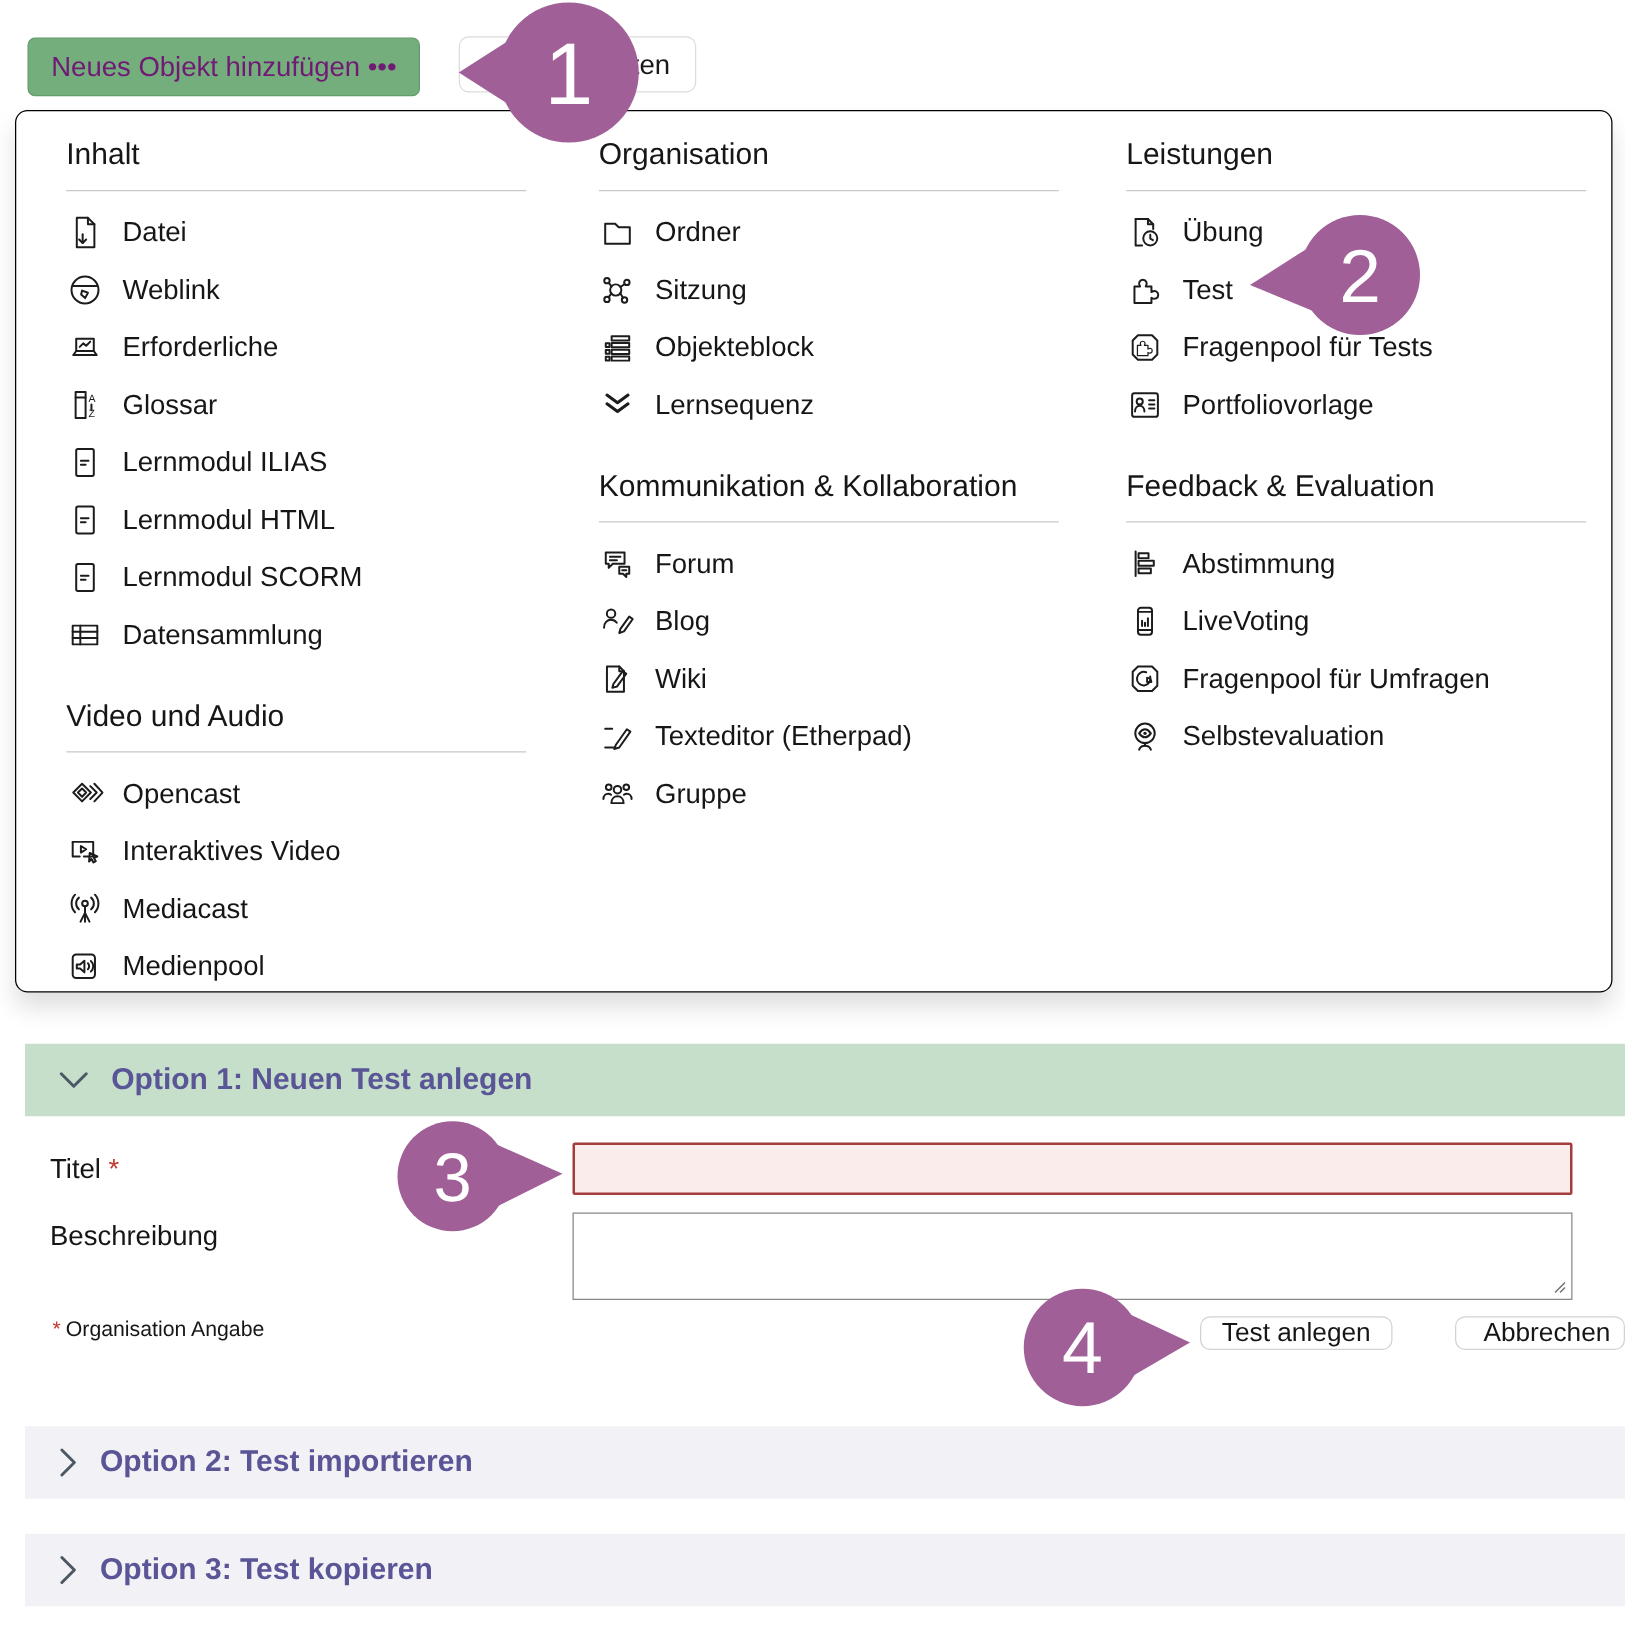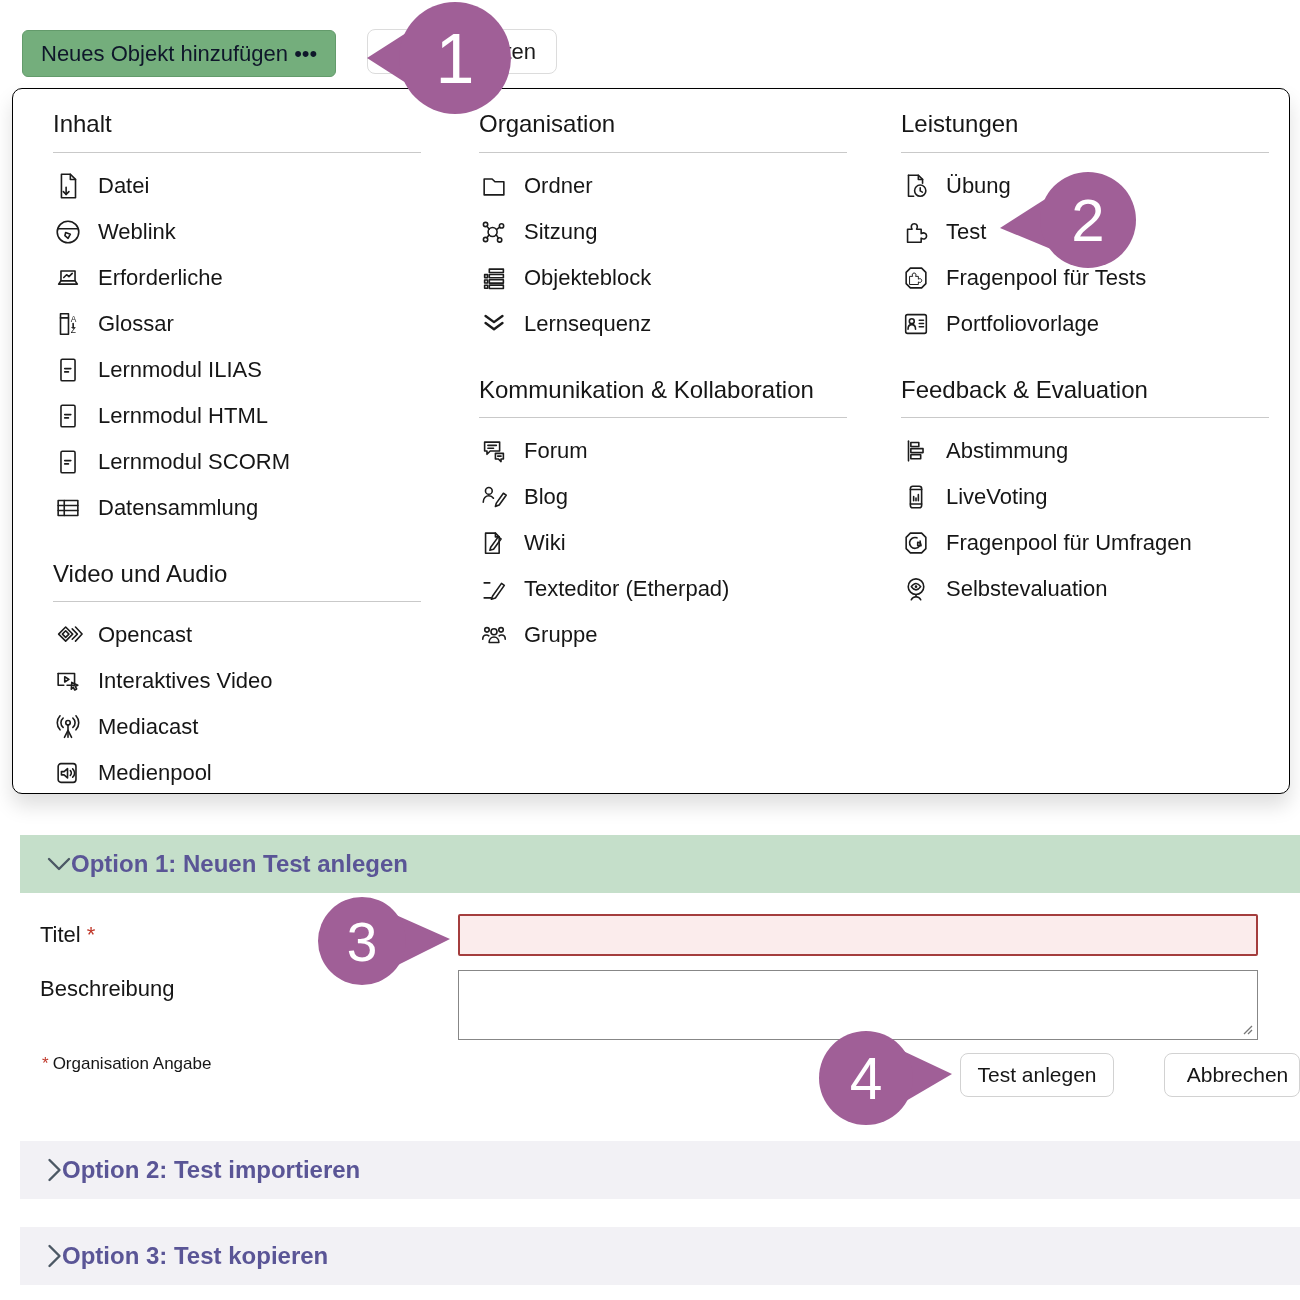--- a/index.html
+++ b/index.html
@@ -2,59 +2,59 @@
 <html lang="de" style="--add-bg: #74ae7c; --bar1-bg: #c5dfca; --barg-bg: #f2f1f5; --opt-color: #5a5596; --err-border: #a43d3d; --err-bg: #fbecec; --red: #c0392b;"><head>
 <meta charset="utf-8">
 <style>
   html,body{margin:0;padding:0;background:#fff;}
   body{font-family:"Liberation Sans","DejaVu Sans",sans-serif;color:#161616;}
   .page{position:relative;width:1300px;height:1300px;background:#fff;overflow:hidden;}
 
   
   .btn-add{position:absolute;left:22px;top:30px;height:47px;padding:0 18px;
     background:var(--add-bg,#74ae7c);border:1px solid #639b6b;border-radius:6px;
-    font-family:inherit;font-size:22px;color:#0f172a;cursor:pointer;}
+    font-family:inherit;font-size:22px;color:#701a75;cursor:pointer;}
   .btn-partial{position:absolute;left:367px;top:29px;width:190px;height:45px;
     background:#fff;border:1px solid #dcdcdc;border-radius:8px;font-family:inherit;
     font-size:22px;color:#1a1a1a;text-align:right;padding-right:20px;cursor:pointer;}
 
   
   .panel{position:absolute;left:12px;top:88px;width:1276px;height:704px;background:#fff;
     border:1px solid #000000;border-radius:10px;box-shadow:0 12px 20px rgba(0,0,0,.13);}
   .col{position:absolute;top:20px;width:368px;}
   .menu-section + .menu-section{margin-top:28px;}
   .section-title{font-size:24px;line-height:1.28;color:#161616;padding:0 30px 12px 0;
     border-bottom:1px solid #c9c9c9;margin-bottom:10px;}
   .menu-item{display:flex;align-items:center;gap:15px;height:46px;font-size:22px;cursor:pointer;}
   .mi-icon{flex:0 0 30px;}
   .mi-label{white-space:nowrap;}
 
   
   .bar{position:absolute;left:20px;width:1280px;height:58px;display:flex;align-items:center;
-    padding-left:27px;box-sizing:border-box;cursor:pointer;}
+    gap:18px;padding-left:27px;box-sizing:border-box;cursor:pointer;}
   .bar1{top:835px;background:var(--bar1-bg,#c5dfca);}
   .bar2{top:1141px;background:var(--barg-bg,#f2f1f5);}
   .bar3{top:1227px;background:var(--barg-bg,#f2f1f5);}
   .bar-title{font-size:24px;font-weight:700;color:var(--opt-color,#5a5596);}
   .chev{display:flex;align-items:center;}
 
   
   .lbl{position:absolute;font-size:22px;color:#161616;}
   .lbl-titel{left:40px;top:922px;}
   .lbl-desc{left:40px;top:976px;}
   .req{color:var(--red,#c0392b);margin-left:6px;}
   .inp-title{position:absolute;left:458px;top:914px;width:800px;height:42px;box-sizing:border-box;
     border:2px solid var(--err-border,#a43d3d);background:var(--err-bg,#fbecec);border-radius:2px;
     font-family:inherit;font-size:20px;padding:0 10px;}
   .ta{position:absolute;left:458px;top:970px;width:800px;height:70px;box-sizing:border-box;
     border:1px solid #878787;background:#fff;resize:none;font-family:inherit;font-size:20px;padding:6px 10px;}
   .ta-grip{position:absolute;left:1242px;top:1024px;}
   .note{position:absolute;left:42px;top:1054px;font-size:17px;color:#161616;}
   .note .req{margin:0 4px 0 0;}
-  .form-btn{position:absolute;top:1053px;height:44px;background:#fff;border:1px solid #d2d2d2;
+  .form-btn{position:absolute;top:1053px;height:27px;background:#fff;border:1px solid #d2d2d2;
     border-radius:8px;font-family:inherit;font-size:21px;color:#161616;cursor:pointer;}
   .btn-submit{left:960px;width:154px;}
   .btn-cancel{left:1164px;width:136px;padding-left:17px;}
 
   .callout{position:absolute;pointer-events:none;z-index:50;}
 </style>
 </head>
 <body>
 
 <div class="page">

